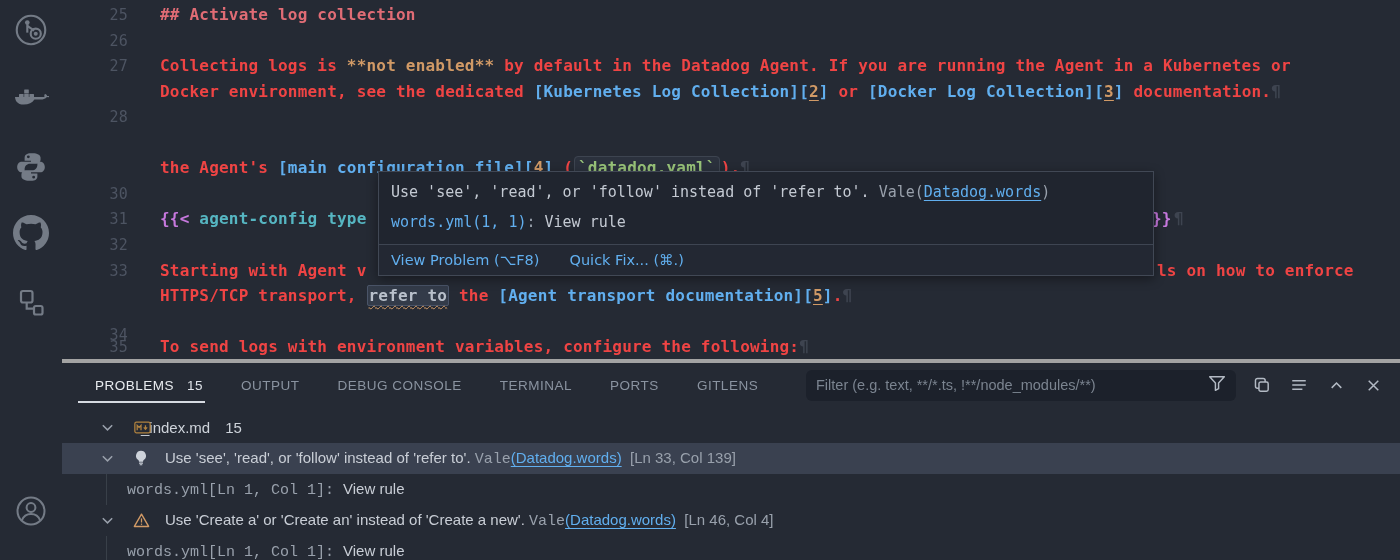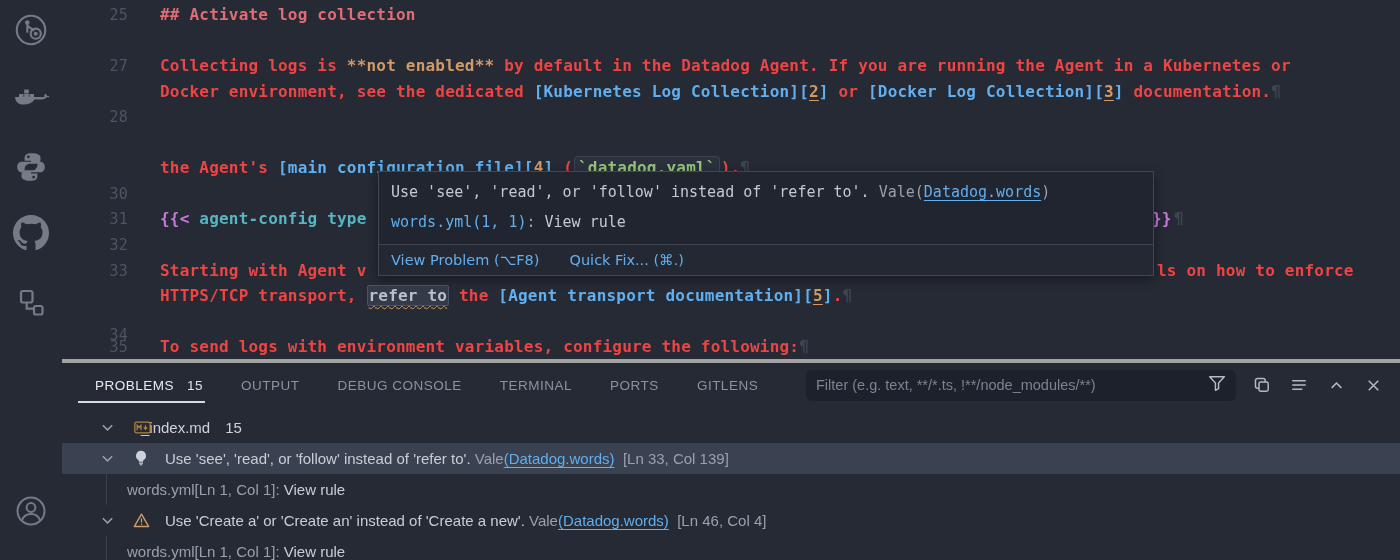--- a/index.html
+++ b/index.html
@@ -85,21 +85,21 @@
   .prow.selected { background: var(--selection_row, #3a4150); }
   .prow .twisty { position:absolute; left:38px; top:8px; }
   .prow-file .file-icon { position:absolute; left:72px; top:7px; }
   .prow-file .fname { margin-left:79px; color:#ced3da; }
   .prow-file .fcount { margin-left:15px; color:#ced3da; }
   .prow-problem .sev { position:absolute; left:71px; top:7px; }
   .prow-problem .ptext { margin-left:103px; }
   .prow-related .ptext { margin-left:65px; }
   .indent-guide { position:absolute; left:44px; top:0; bottom:0; width:1px; background:#394049; }
   .p-msg { color:#c9ced6; }
-  .p-dim { color:#99a1ac; }
+  .p-dim { color:#99a1ac;font-family:Liberation Mono, monospace; }
   .p-srclink { color: var(--accent_blue, #61afef); text-decoration:underline; text-underline-offset:3px; }
   .p-pos { color:#99a1ac; }
 </style>
 </head>
 <body>
 
 <div class="activity-bar" id="activity-bar">
     <div class="ab-item" style="top: 6px;">
       <span style="display: inline-flex;">
         <svg width="38" height="38" viewBox="0 0 36 36" fill="none" stroke="#828a95" stroke-width="2">
@@ -153,20 +153,21 @@
           <circle cx="18" cy="18" r="13.5"></circle>
           <circle cx="18" cy="14.5" r="4.4"></circle>
           <path d="M8.8 27.5c1.6-4.3 5.1-6.5 9.2-6.5s7.6 2.2 9.2 6.5"></path>
         </svg>
       </span>
     </div>
   </div>
 
 <div class="editor" id="editor">
     <div class="line" style="top: 2px;"><span class="ln">25</span><div class="code"><span class="s-heading">## Activate log collection</span></div></div>
+    <div class="line" style="top: 27.55px;"><span class="ln">26</span><div class="code"></div></div>
     <div class="line" style="top: 53.1px;"><span class="ln">27</span><div class="code"><span class="s-text">Collecting logs is </span><span class="s-bold">**not enabled**</span><span class="s-text"> by default in the Datadog Agent. If you are running the Agent in a Kubernetes or</span></div></div>
     <div class="line" style="top: 78.65px;"><span class="ln"></span><div class="code"><span class="s-text">Docker environment, see the dedicated </span><span class="s-link">[Kubernetes Log Collection][</span><span class="s-refnum">2</span><span class="s-link">]</span><span class="s-text"> or </span><span class="s-link">[Docker Log Collection][</span><span class="s-refnum">3</span><span class="s-link">]</span><span class="s-text"> documentation.</span><span class="s-pilcrow">¶</span></div></div>
     <div class="line" style="top: 104.2px;"><span class="ln">28</span><div class="code"></div></div>
     <div class="line" style="top: 155.3px;"><span class="ln"></span><div class="code"><span class="s-text">the Agent's </span><span class="s-link">[main configuration file][</span><span class="s-refnum">4</span><span class="s-link">]</span><span class="s-text"> (</span><span class="s-code">`datadog.yaml`</span><span class="s-text">).</span><span class="s-pilcrow">¶</span></div></div>
     <div class="line" style="top: 180.85px;"><span class="ln">30</span><div class="code"></div></div>
     <div class="line" style="top: 206.4px;"><span class="ln">31</span><div class="code"><span class="s-tag">{{&lt;</span><span class="s-text"> </span><span class="s-tagname">agent-config type</span><span class="s-tag abs-seg" style="left: 992px;">}}</span><span class="s-pilcrow abs-seg" style="left: 1014px;">¶</span></div></div>
     <div class="line" style="top: 231.95px;"><span class="ln">32</span><div class="code"></div></div>
     <div class="line" style="top: 257.5px;"><span class="ln">33</span><div class="code"><span class="s-text">Starting with Agent v</span><span class="s-text abs-seg" style="left: 997px;">ls on how to enforce</span></div></div>
     <div class="line" style="top: 283.05px;"><span class="ln"></span><div class="code"><span class="s-text">HTTPS/TCP transport, </span><span class="s-squiggle">refer to</span><span class="s-text"> the </span><span class="s-link">[Agent transport documentation][</span><span class="s-refnum">5</span><span class="s-link">]</span><span class="s-text">.</span><span class="s-pilcrow">¶</span></div></div>
     <div class="line" style="top: 322px;"><span class="ln">34</span><div class="code"></div></div>

